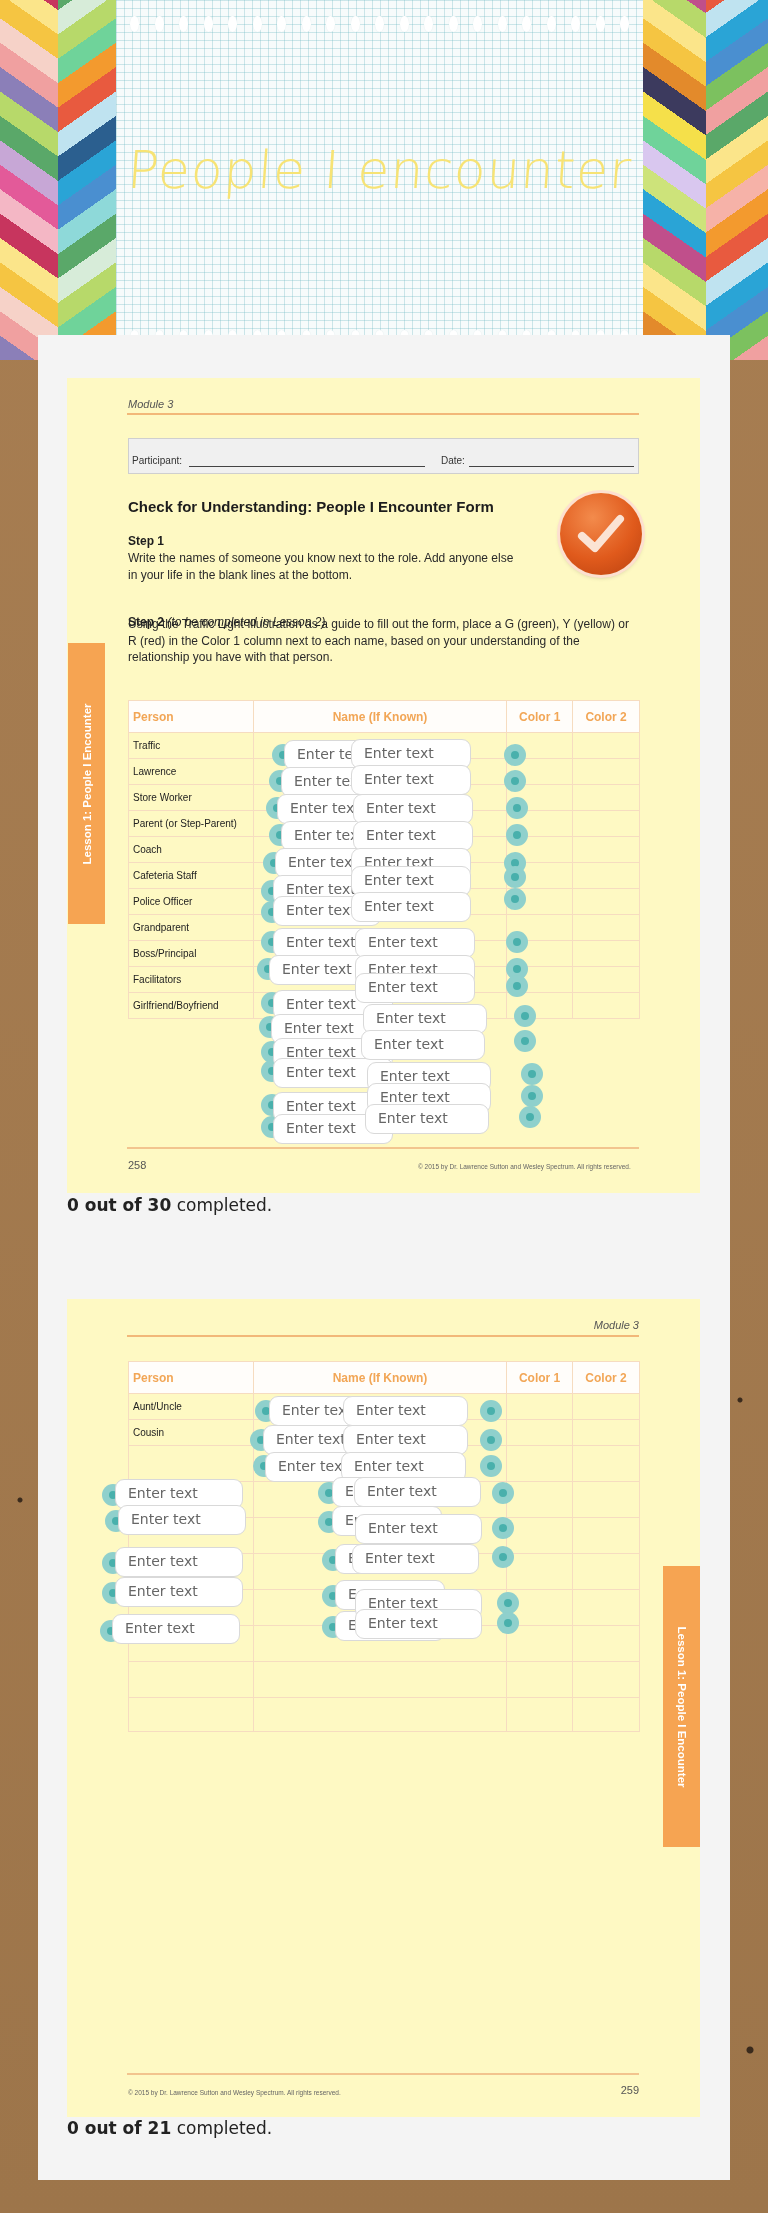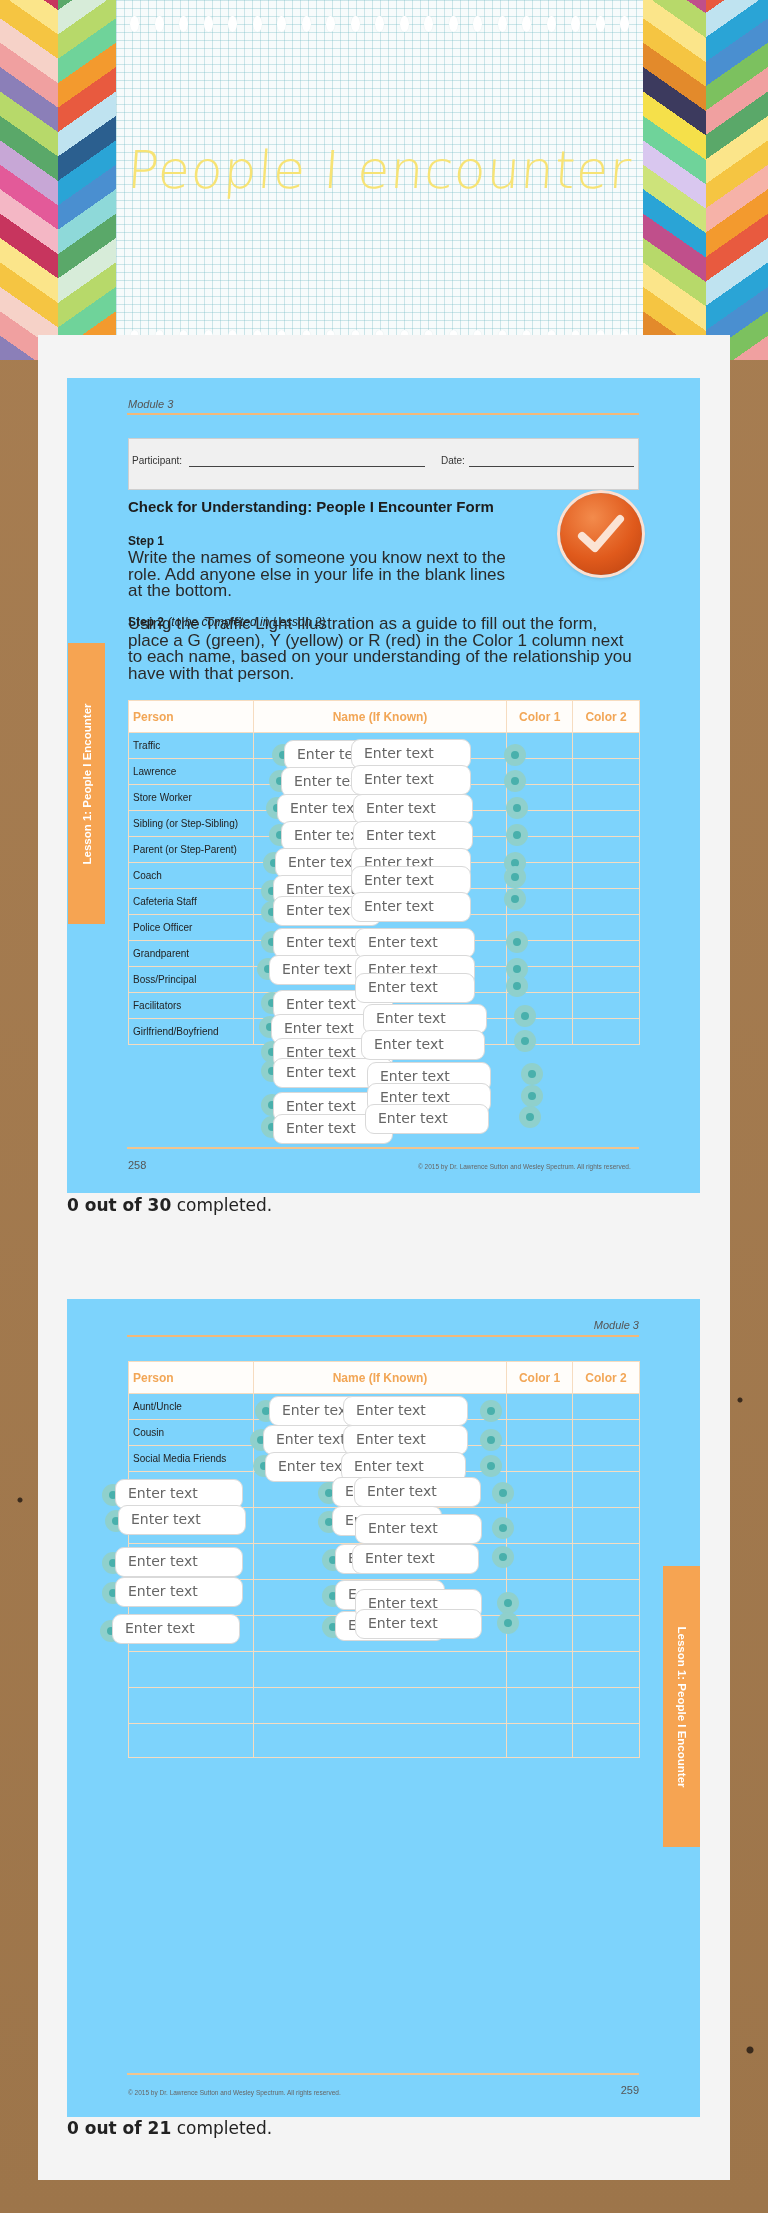--- a/index.html
+++ b/index.html
@@ -71,40 +71,40 @@
     font-family: "DejaVu Sans", sans-serif; font-weight: 200; font-size: 52px;
     color: #f7e374; letter-spacing: 1px; transform: skewX(-4deg);
   }
 
   
   .panel {
     position: absolute; left: 38px; top: 335px; width: 692px; height: 1845px;
     background: #f4f4f4;
   }
   .page {
-    position: absolute; left: 29px; width: 633px; background: #7dd3fc;
+    position: absolute; left: 29px; width: 633px; background: #fef9c3;
   }
   .page.p1 { top: 43px; height: 815px; }
   .page.p2 { top: 964px; height: 818px; }
 
   .module-label { position: absolute; font-style: italic; font-size: 11px; color: #555; }
   .orange-rule { position: absolute; left: 60px; width: 512px; height: 2px; background: #f2b879; }
 
   .participant-box {
-    position: absolute; left: 61px; top: 60px; width: 511px; height: 52px;
+    position: absolute; left: 61px; top: 60px; width: 511px; height: 36px;
     background: #f0f0f0; border: 1px solid #cfcfcf;
     font-size: 10px; color: #333;
   }
   .participant-box .lbl { position: absolute; top: 16px; }
   .participant-box .line { position: absolute; top: 27px; height: 1px; background: #444; }
 
   .form-title { position: absolute; left: 61px; top: 120px; font-size: 15px; font-weight: bold; color: #1d1d1d; }
   .step-head { position: absolute; left: 61px; font-size: 12px; font-weight: bold; color: #1d1d1d; }
   .step-head i { font-weight: normal; }
-  .step-body { position: absolute; left: 61px; width: 510px; font-size: 17px; line-height: 16.5px; color: #2a2a2a; }
+  .step-body { position: absolute; left: 61px; width: 510px; font-size: 12px; line-height: 16.5px; color: #2a2a2a; }
 
   .check-badge {
     position: absolute; left: 493px; top: 53px; width: 82px; height: 82px; border-radius: 50%;
     background: radial-gradient(circle at 40% 30%, #f38b4c 0%, #e05a1c 55%, #b8400f 100%);
     box-shadow: 0 0 0 3px #fde0d0, 0 2px 5px rgba(0,0,0,.25);
   }
   .check-badge svg { position: absolute; left: 16px; top: 16px; }
 
   .side-tab {
     position: absolute; width: 37px; height: 281px; background: #f6a452;
@@ -273,26 +273,20 @@
             <td></td>
           </tr>
         <tr>
             <td>Lawrence</td>
             <td></td>
             <td></td>
             <td></td>
           </tr>
         <tr>
             <td>Store Worker</td>
-            <td></td>
-            <td></td>
-            <td></td>
-          </tr>
-        <tr>
-            <td>Sibling (or Step-Sibling)</td>
             <td></td>
             <td></td>
             <td></td>
           </tr>
         <tr>
             <td>Parent (or Step-Parent)</td>
             <td></td>
             <td></td>
             <td></td>
           </tr>
@@ -446,26 +440,20 @@
             <td></td>
             <td></td>
             <td></td>
           </tr>
         <tr>
             <td>Cousin</td>
             <td></td>
             <td></td>
             <td></td>
           </tr>
-        <tr>
-            <td>Social Media Friends</td>
-            <td></td>
-            <td></td>
-            <td></td>
-          </tr>
         <tr style="height:36px;">
             <td style="height:36px;"></td>
             <td></td>
             <td></td>
             <td></td>
           </tr>
         <tr>
             <td style="height:36px;"></td>
             <td></td>
             <td></td>

